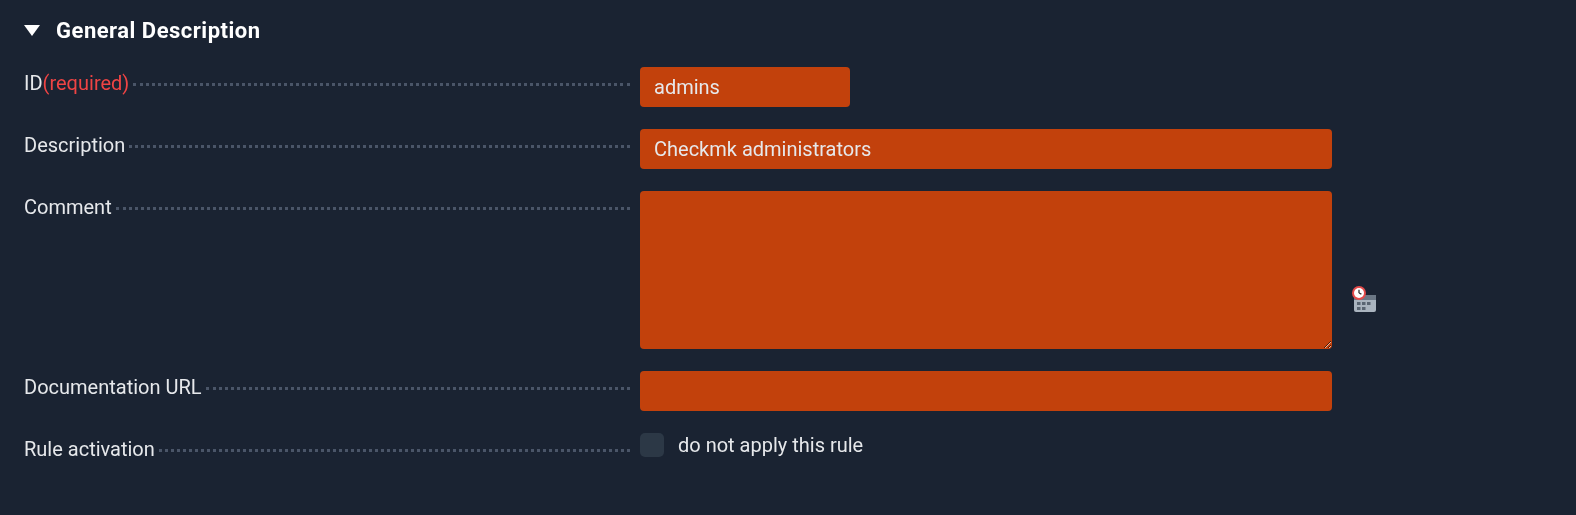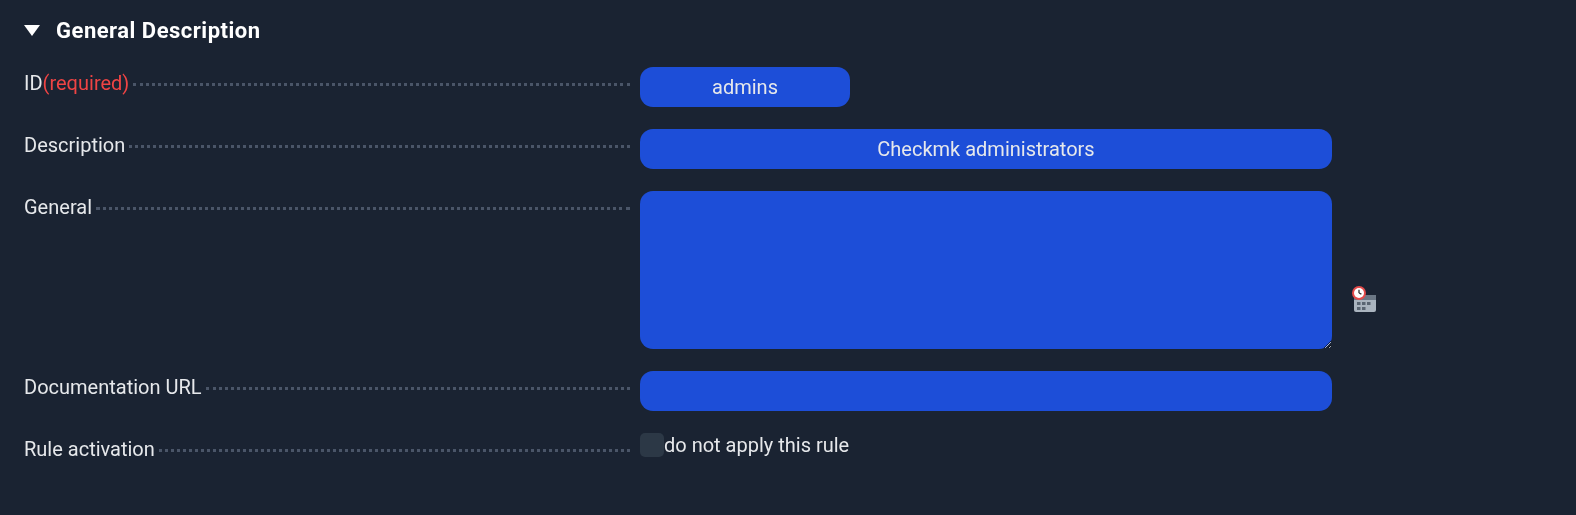--- a/index.html
+++ b/index.html
@@ -80,44 +80,44 @@
       top: -5px;
     }
     .input-col {
       flex: 1;
       display: flex;
       align-items: center;
       gap: 10px;
       padding-left: 10px;
     }
     input[type="text"], textarea {
-      background: #1d4ed8;
+      background: #c2410c;
       border: none;
-      border-radius: 13px;
+      border-radius: 4px;
       color: #e6e8eb;
       font-size: 20px;
       font-family: inherit;
       padding: 8px 14px;
       outline: none;
-      text-align: center;
     }
     .input-short {
       width: 210px;
     }
     .input-wide {
       width: 692px;
     }
     textarea.input-wide {
       height: 158px;
       resize: both;
       padding: 10px 14px;
     }
     .checkbox-wrap {
       display: flex;
       align-items: center;
+      gap: 14px;
       text-align: center;
     }
     .checkbox-box {
       width: 24px;
       height: 24px;
       background: #2c3846;
       border-radius: 5px;
       cursor: pointer;
       flex-shrink: 0;
     }
@@ -165,21 +165,21 @@
         <span class="label-text">Description</span>
         <span class="dots"></span>
       </div>
       <div class="input-col">
         <input type="text" class="input-wide" value="Checkmk administrators" style="">
       </div>
     </div>
 
     <div class="form-row tight">
       <div class="label-col">
-        <span class="label-text">General</span>
+        <span class="label-text">Comment</span>
         <span class="dots"></span>
       </div>
       <div class="input-col">
         <textarea class="input-wide" style=""></textarea>
         <div class="date-icon">
           <svg width="28" height="28" viewBox="0 0 28 28">
             <rect x="4" y="10" width="22" height="17" rx="2" fill="#aab4bf"></rect>
             <rect x="4" y="10" width="22" height="5" fill="#6b7785"></rect>
             <rect x="7" y="17" width="3.5" height="3" fill="#5a6572"></rect>
             <rect x="12" y="17" width="3.5" height="3" fill="#5a6572"></rect>

